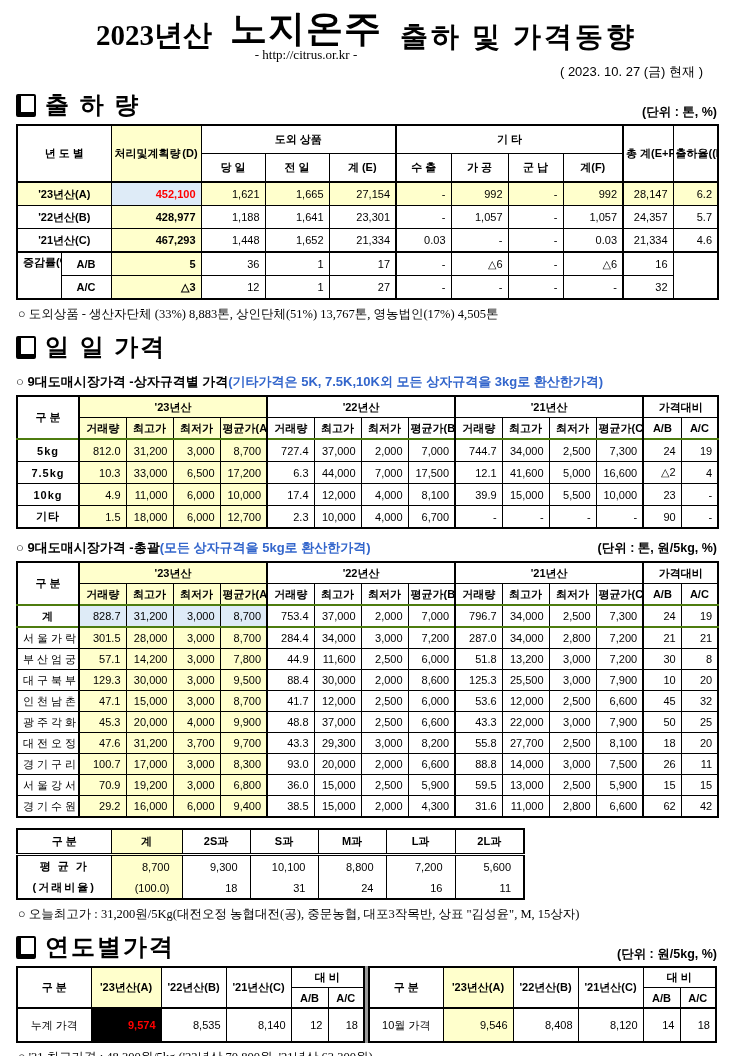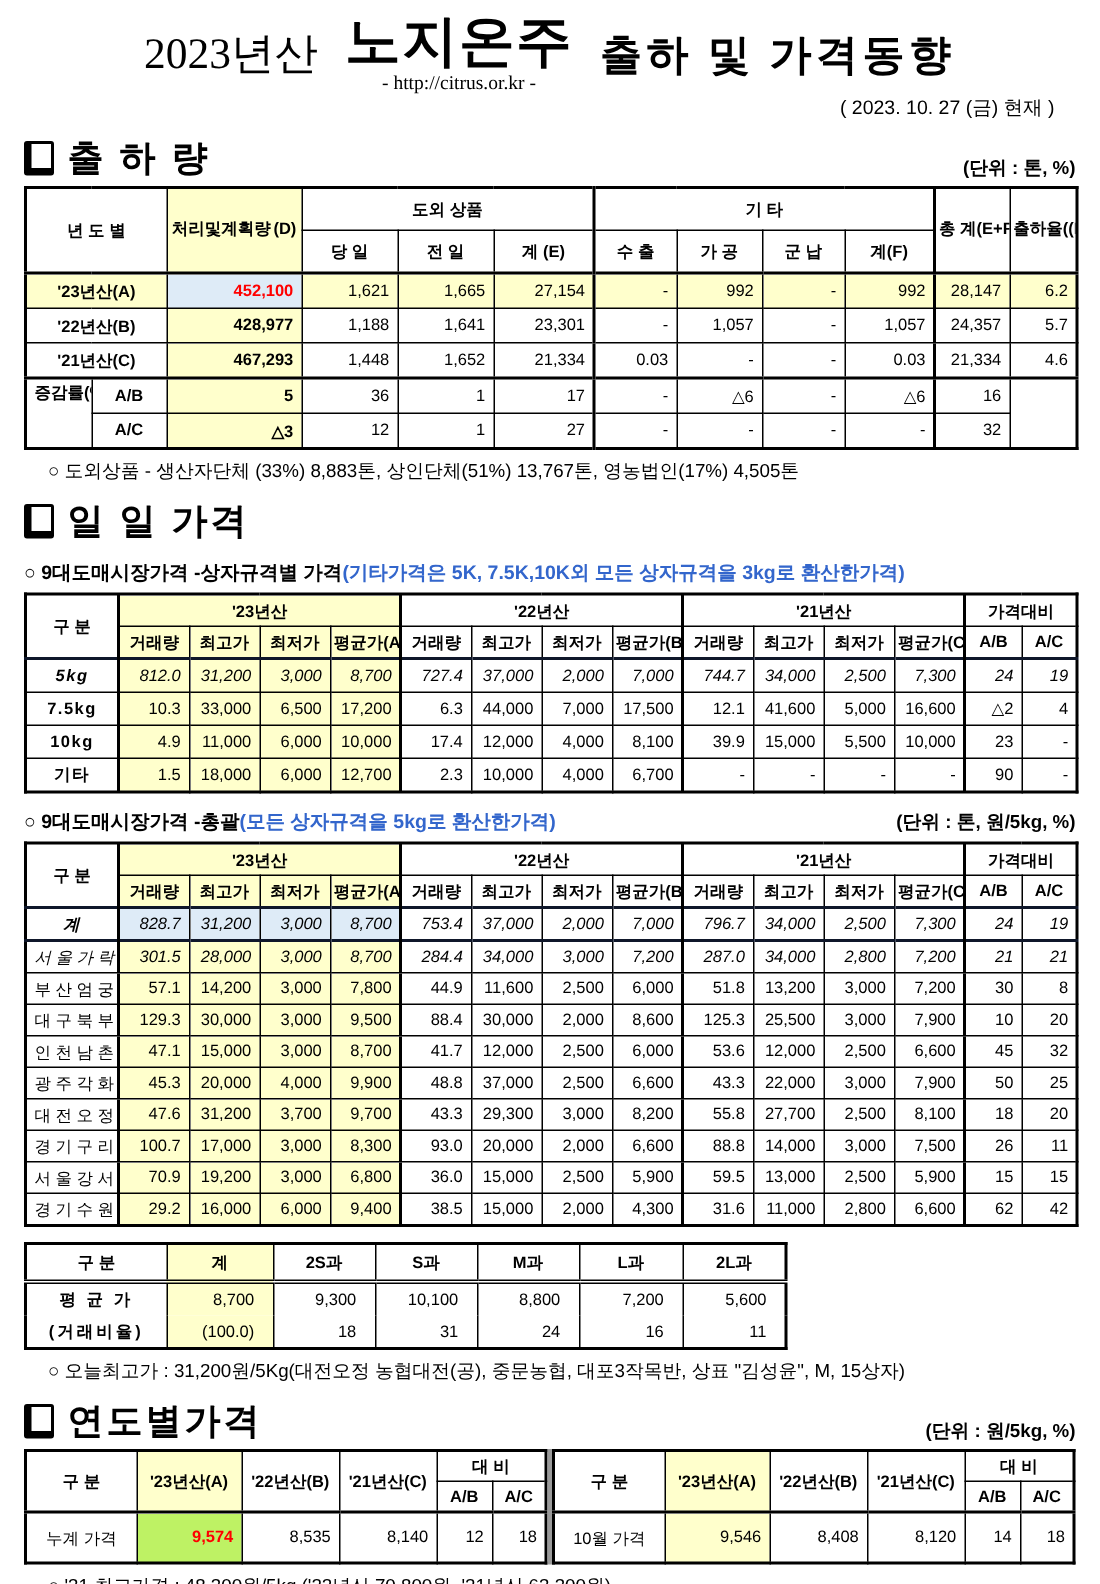--- a/index.html
+++ b/index.html
@@ -1,20 +1,20 @@
 <!DOCTYPE html>
 <html><head>
 <meta charset="utf-8">
 <style>
   html,body{margin:0;padding:0;background:#fff;}
   body{width:733px;height:1056px;box-sizing:border-box;padding:6px 16px 0;font-family:"Liberation Sans",sans-serif;color:#000;overflow:hidden;}
 
   
   .titlebox{display:flex;justify-content:center;align-items:flex-start;gap:18px;margin-top:4px;}
-  .t-year{font-family:"Liberation Serif",serif;font-weight:normal;font-size:29px;padding-top:6px;}
+  .t-year{font-family:"Liberation Serif",serif;font-weight:bold;font-size:29px;padding-top:6px;}
   .t-prod{text-align:center;}
   .t-prod .nm{font-family:"Liberation Serif",serif;font-weight:800;font-size:37px;line-height:1.0;letter-spacing:1px;}
   .t-url{font-family:"Liberation Serif",serif;font-size:13px;margin-top:0px;}
   .t-suffix{font-family:"Liberation Serif",serif;font-weight:bold;font-size:28px;letter-spacing:3px;padding-top:8px;}
   .dateline{text-align:right;font-size:13px;margin:0 14px 6px 0;}
 
   
   .sec{display:flex;justify-content:space-between;align-items:flex-end;margin:8px 0 3px;}
   .sec .leftpart{display:flex;align-items:center;gap:9px;}
   .icon-sq{width:13px;height:16px;border:2px solid #000;border-left-width:5px;border-bottom-width:5px;border-radius:2px;}
@@ -42,21 +42,21 @@
   .t-ship tbody.years tr:first-child td{border-top:2px solid #000;background:#FFFFCC;}
   .t-ship tbody.chg tr:first-child td{border-top:2px solid #000;}
   .t-ship td.dcol{font-weight:bold;background:#FFFFCC;}
   .t-ship tbody.years tr:first-child td.dcol{background:#DEEBF7;color:#FF0000;}
   .t-ship tbody.years td:nth-child(6),.t-ship tbody.years td:nth-child(10){border-left:2px solid #000;}
   .t-ship .ylab{font-weight:bold;text-align:center;}
 
   
   .t15 th{height:18px;}
   .t15 td{height:21px;}
-  .t15 tbody tr:first-child td{border-top:2px solid #0f172a;font-style:italic;}
+  .t15 tbody tr:first-child td{border-top:2px solid #4d7c0f;}
   .t15 tbody td:nth-child(2),.t15 tbody td:nth-child(6),
   .t15 tbody td:nth-child(10),.t15 tbody td:nth-child(14){border-left:2px solid #000;}
   .t-daily tbody td:nth-child(n+2):nth-child(-n+5){background:#FFFFCC;}
   .t-sum tbody.markets td:nth-child(n+2):nth-child(-n+5){background:#FFFFCC;}
   .t-sum tbody.total td:nth-child(n+2):nth-child(-n+5){background:#DEEBF7;}
   .t-sum td{height:20px;}
   .rowlab{text-align:center;font-weight:bold;letter-spacing:1px;}
   .mlab{text-align:center;letter-spacing:3px;}
 
   
@@ -67,24 +67,24 @@
   .t-size th:nth-child(2),.t-size td:nth-child(2){background:#FFFFCC;}
   .t-size td:first-child{text-align:center;font-weight:bold;letter-spacing:2px;padding:0 4px;}
 
   
   .yr-wrap{display:flex;align-items:stretch;}
   .t-yr{border:2px solid #000;width:347px;}
   .t-yr th,.t-yr td{border:1px solid #000;padding:0 5px;height:19px;white-space:nowrap;overflow:hidden;}
   .t-yr th{font-weight:bold;text-align:center;}
   .t-yr tbody td{border-top:2px solid #000;height:32px;}
   .yr-div{width:7px;background:#9a9a9a;}
-  .t-yr.left tbody td:nth-child(2){background:#bef264;color:#FF0000;font-weight:bold;}
+  .t-yr.left tbody td:nth-child(2){background:#000000;color:#FF0000;font-weight:bold;}
   .t-yr.right tbody td:nth-child(2){background:#FFFFCC;}
 
-  .fnote{font-size:12.5px;margin:6px 0 0 16px;white-space:nowrap;}
+  .fnote{font-size:12.5px;margin:6px 0 0 2px;white-space:nowrap;font-family:Liberation Serif, serif;}
 </style>
 </head>
 <body>
 
 <div class="titlebox">
   <span class="t-year">2023년산</span>
   <span class="t-prod">
     <div class="nm">노지온주</div>
     <div class="t-url">- http://citrus.or.kr -</div>
   </span>

